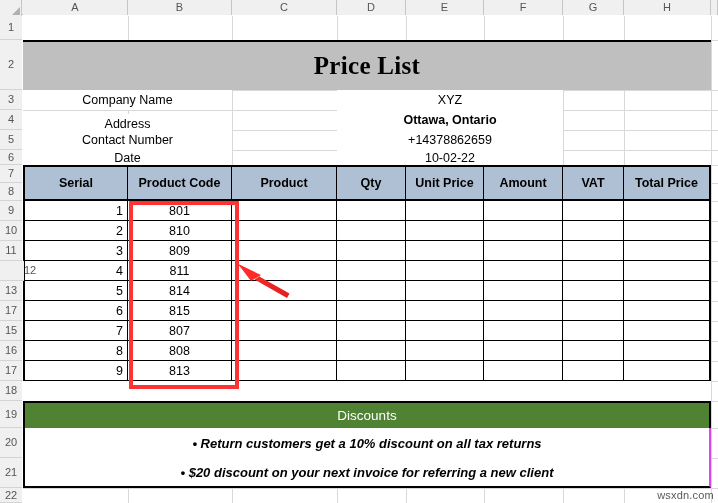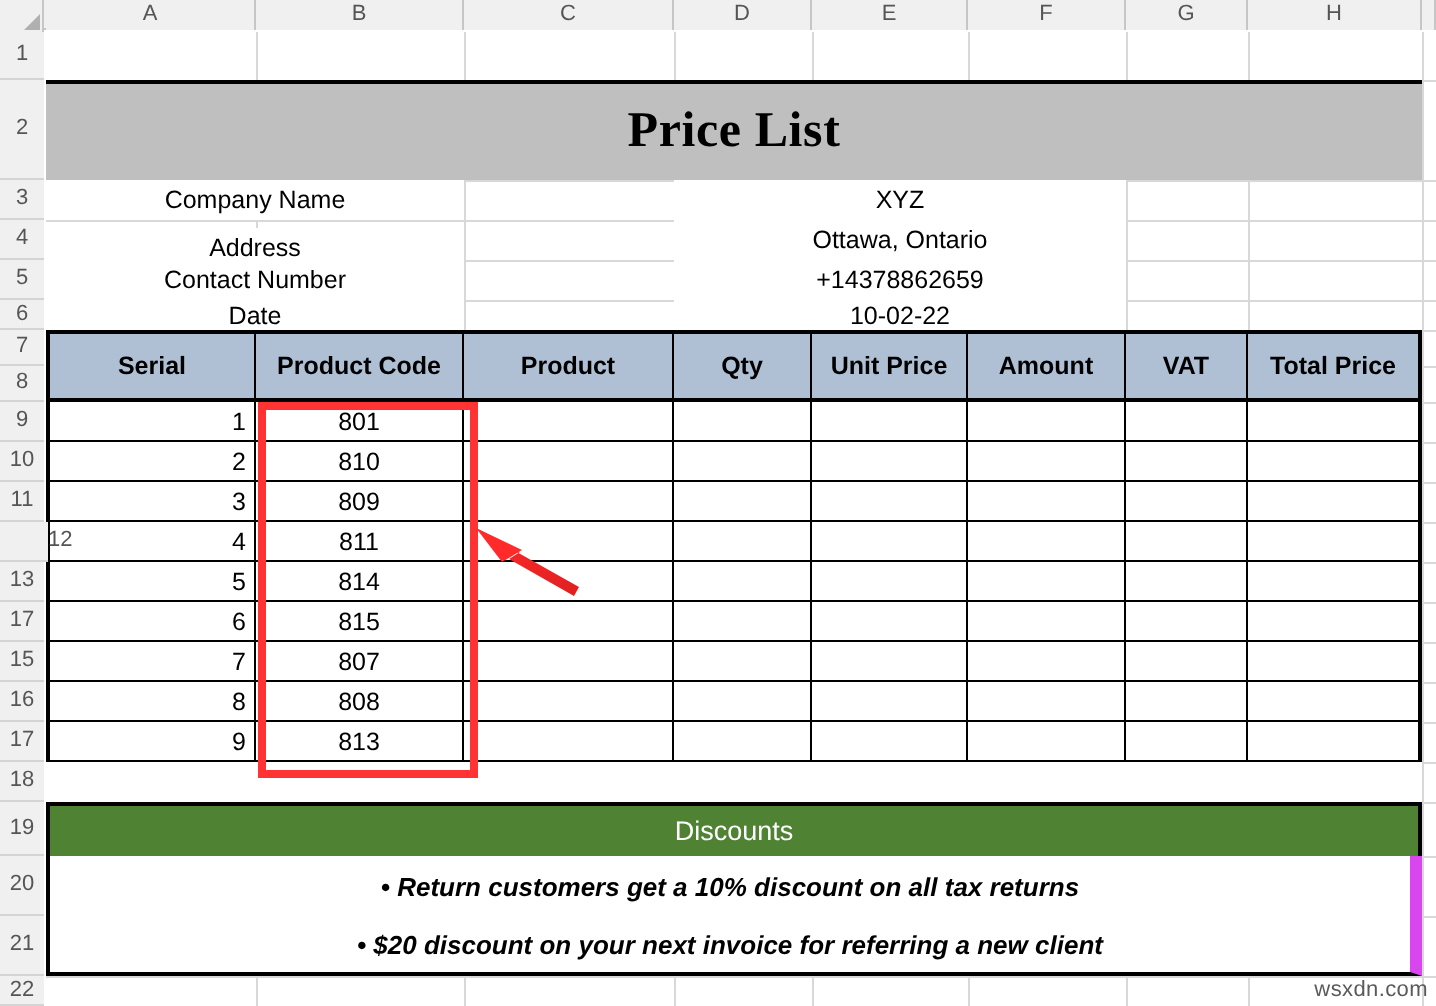--- a/index.html
+++ b/index.html
@@ -154,21 +154,21 @@
     border-top: 2px solid #000000;
     border-left: 2px solid #000000;
     border-right: 2px solid #000000;
   }
   .disc-line {
     background: #ffffff;
     font-style: italic;
     font-weight: bold;
     font-size: 13px;
     border-left: 2px solid #000000;
-    border-right: 6px solid #d946ef;
+    border-right: 2px solid #d946ef;
   }
   .disc-line.lastline { border-bottom: 2px solid #000000; }
 
   
   .red-box {
     position: absolute;
     border: 4px solid #ff3333;
     box-sizing: border-box;
     pointer-events: none;
   }
@@ -228,21 +228,21 @@
       <div class="gridline-h" style="top: 412px; width: 695px;"></div>
       <div class="gridline-h" style="top: 442px; width: 695px;"></div>
       <div class="gridline-h" style="top: 472px; width: 695px;"></div>
     </div>
 
   <div id="doc-layer">
       <div class="cell title-cell" style="left: 23px; top: 40px; width: 688px; height: 50px;">Price List</div>
       <div class="cell info-label" style="left: 23px; top: 90px; width: 209px; height: 20px;">Company Name</div>
       <div class="cell info-value" style="left: 337px; top: 90px; width: 226px; height: 20px;">XYZ</div>
       <div class="cell info-label" style="left: 23px; top: 114px; width: 209px; height: 20px;">Address</div>
-      <div class="cell info-value" style="left: 337px; top: 110px; width: 226px; height: 20px;">Ottawa, Ontario</div>
+      <div class="cell info-value" style="left: 337px; top: 110px; width: 226px; height: 20px; font-weight: bold;">Ottawa, Ontario</div>
       <div class="cell info-label" style="left: 23px; top: 130px; width: 209px; height: 20px;">Contact Number</div>
       <div class="cell info-value" style="left: 337px; top: 130px; width: 226px; height: 20px;">+14378862659</div>
       <div class="cell info-label" style="left: 23px; top: 150px; width: 209px; height: 15px;">Date</div>
       <div class="cell info-value" style="left: 337px; top: 150px; width: 226px; height: 15px;">10-02-22</div>
       <div class="cell tbl-header first" style="left: 23px; top: 165px; width: 105px; height: 36px;">Serial</div>
       <div class="cell tbl-header" style="left: 128px; top: 165px; width: 104px; height: 36px;">Product Code</div>
       <div class="cell tbl-header" style="left: 232px; top: 165px; width: 105px; height: 36px;">Product</div>
       <div class="cell tbl-header" style="left: 337px; top: 165px; width: 69px; height: 36px;">Qty</div>
       <div class="cell tbl-header" style="left: 406px; top: 165px; width: 78px; height: 36px;">Unit Price</div>
       <div class="cell tbl-header" style="left: 484px; top: 165px; width: 79px; height: 36px;">Amount</div>

